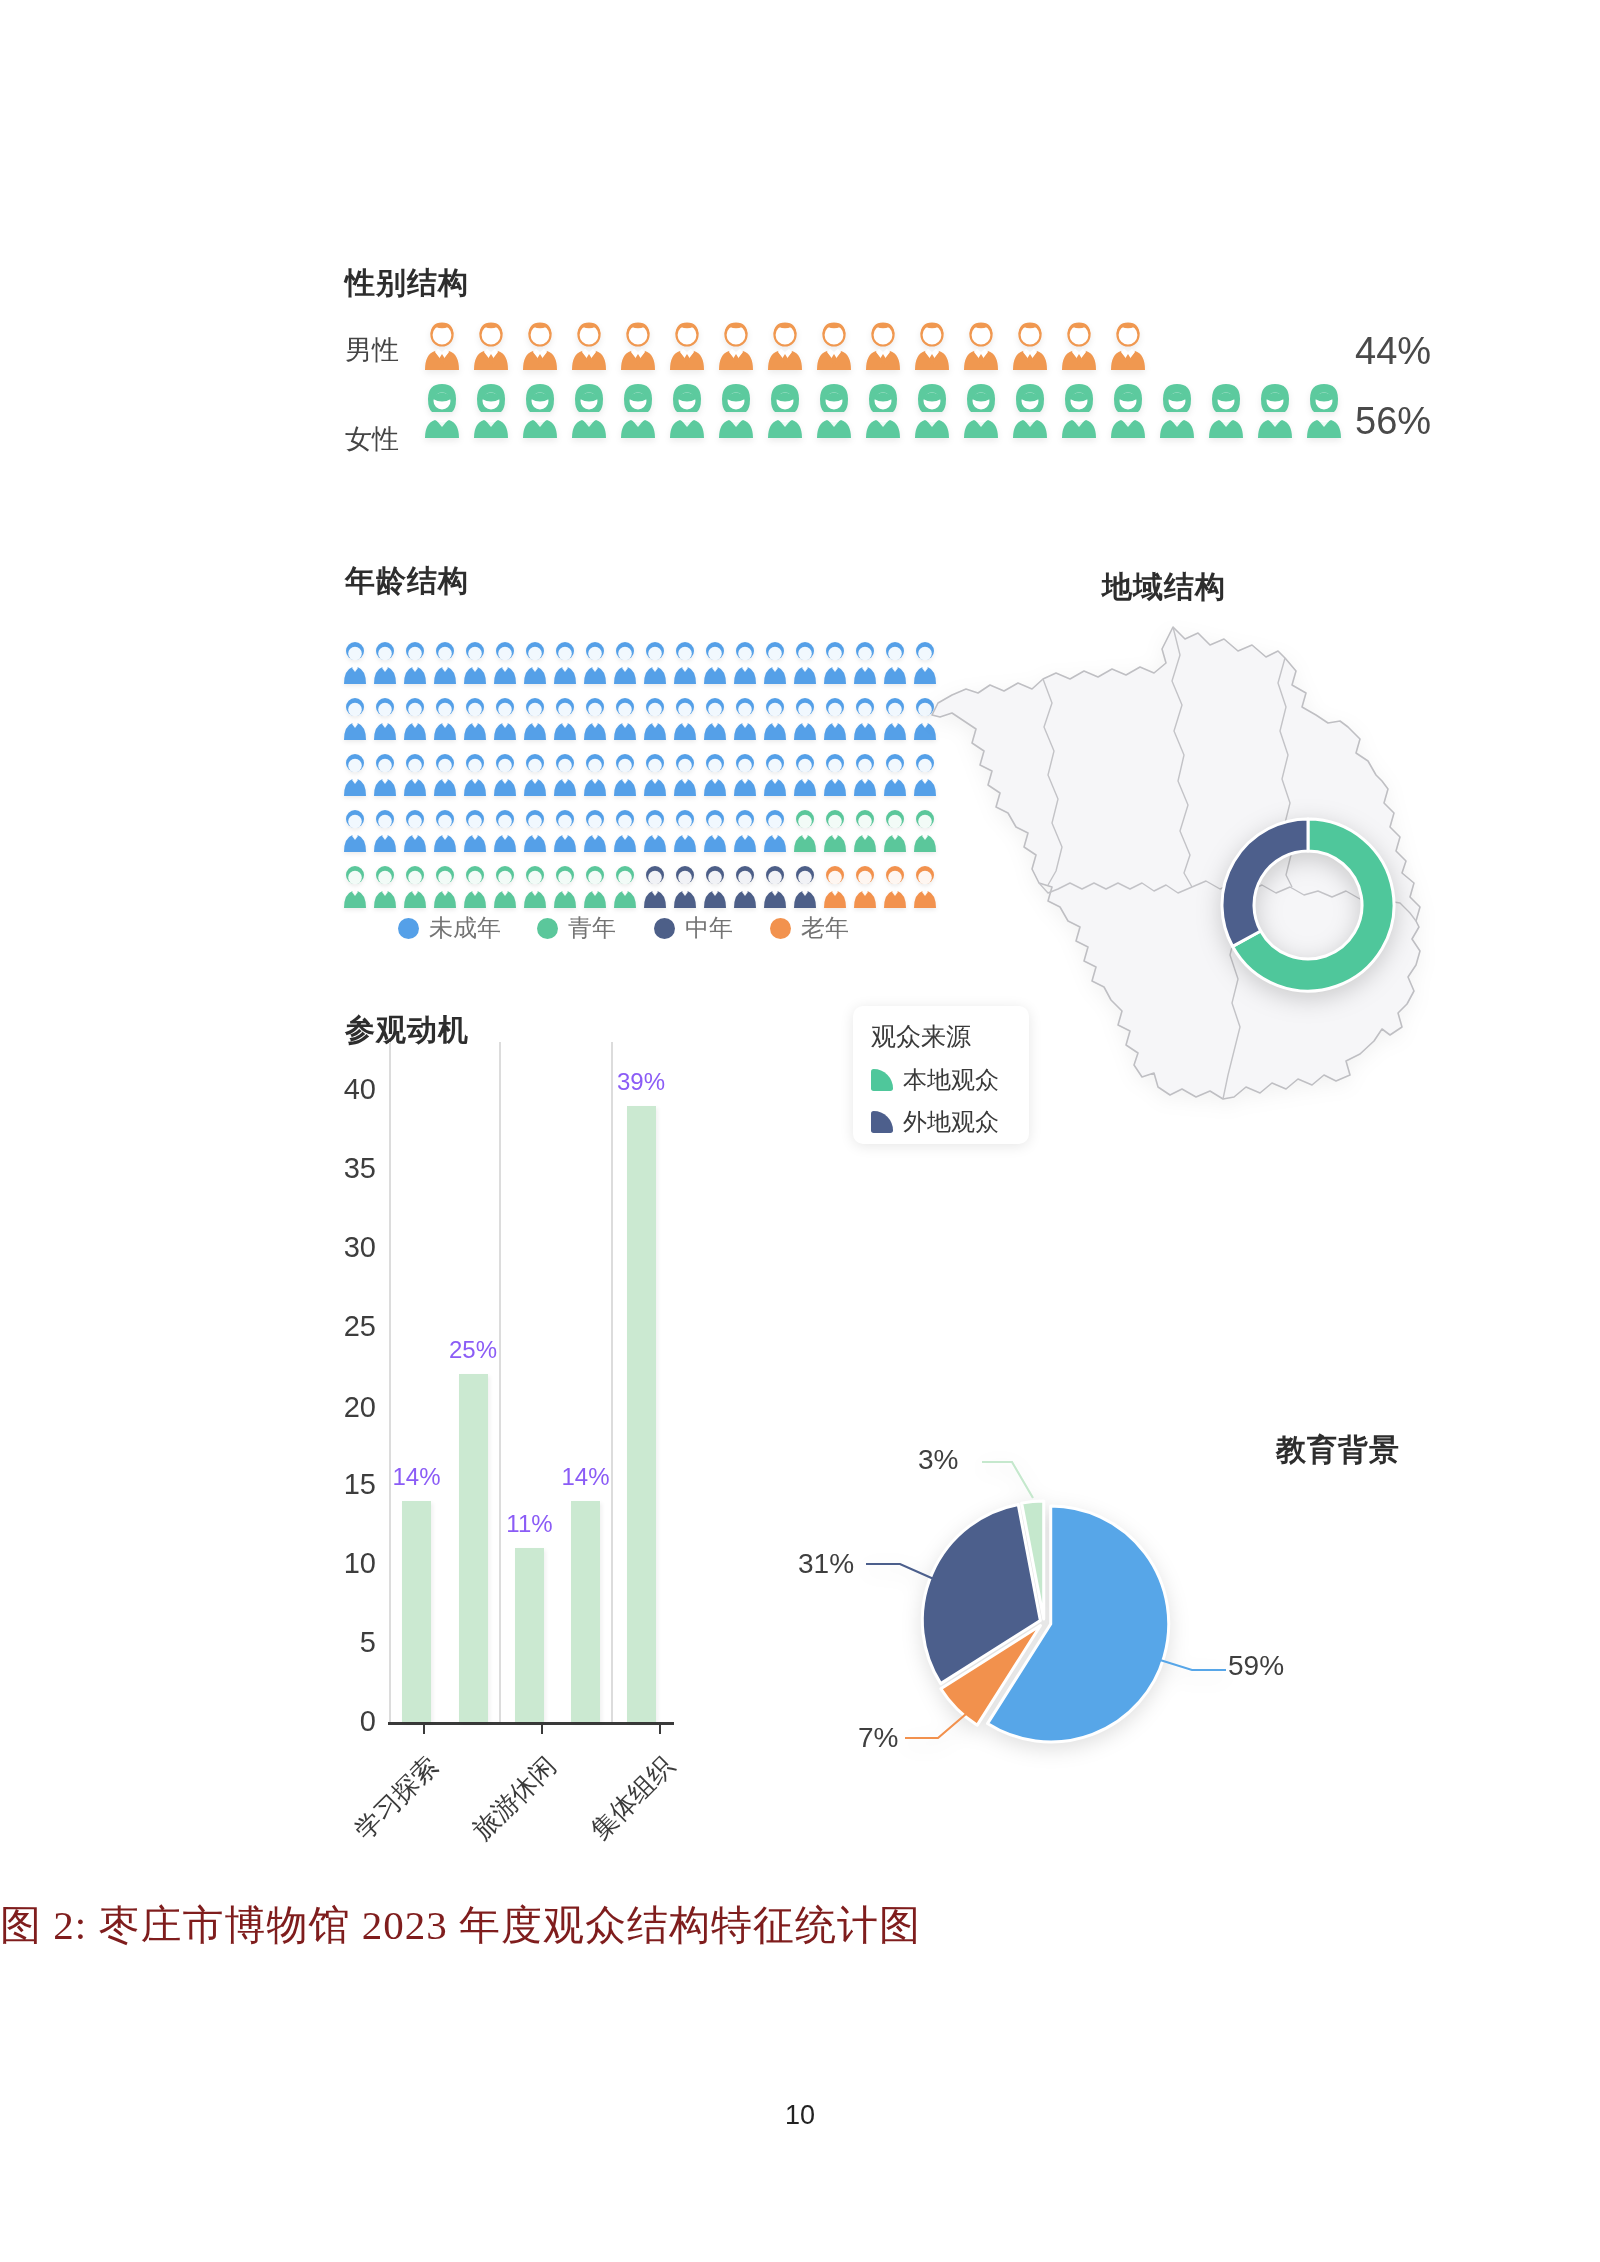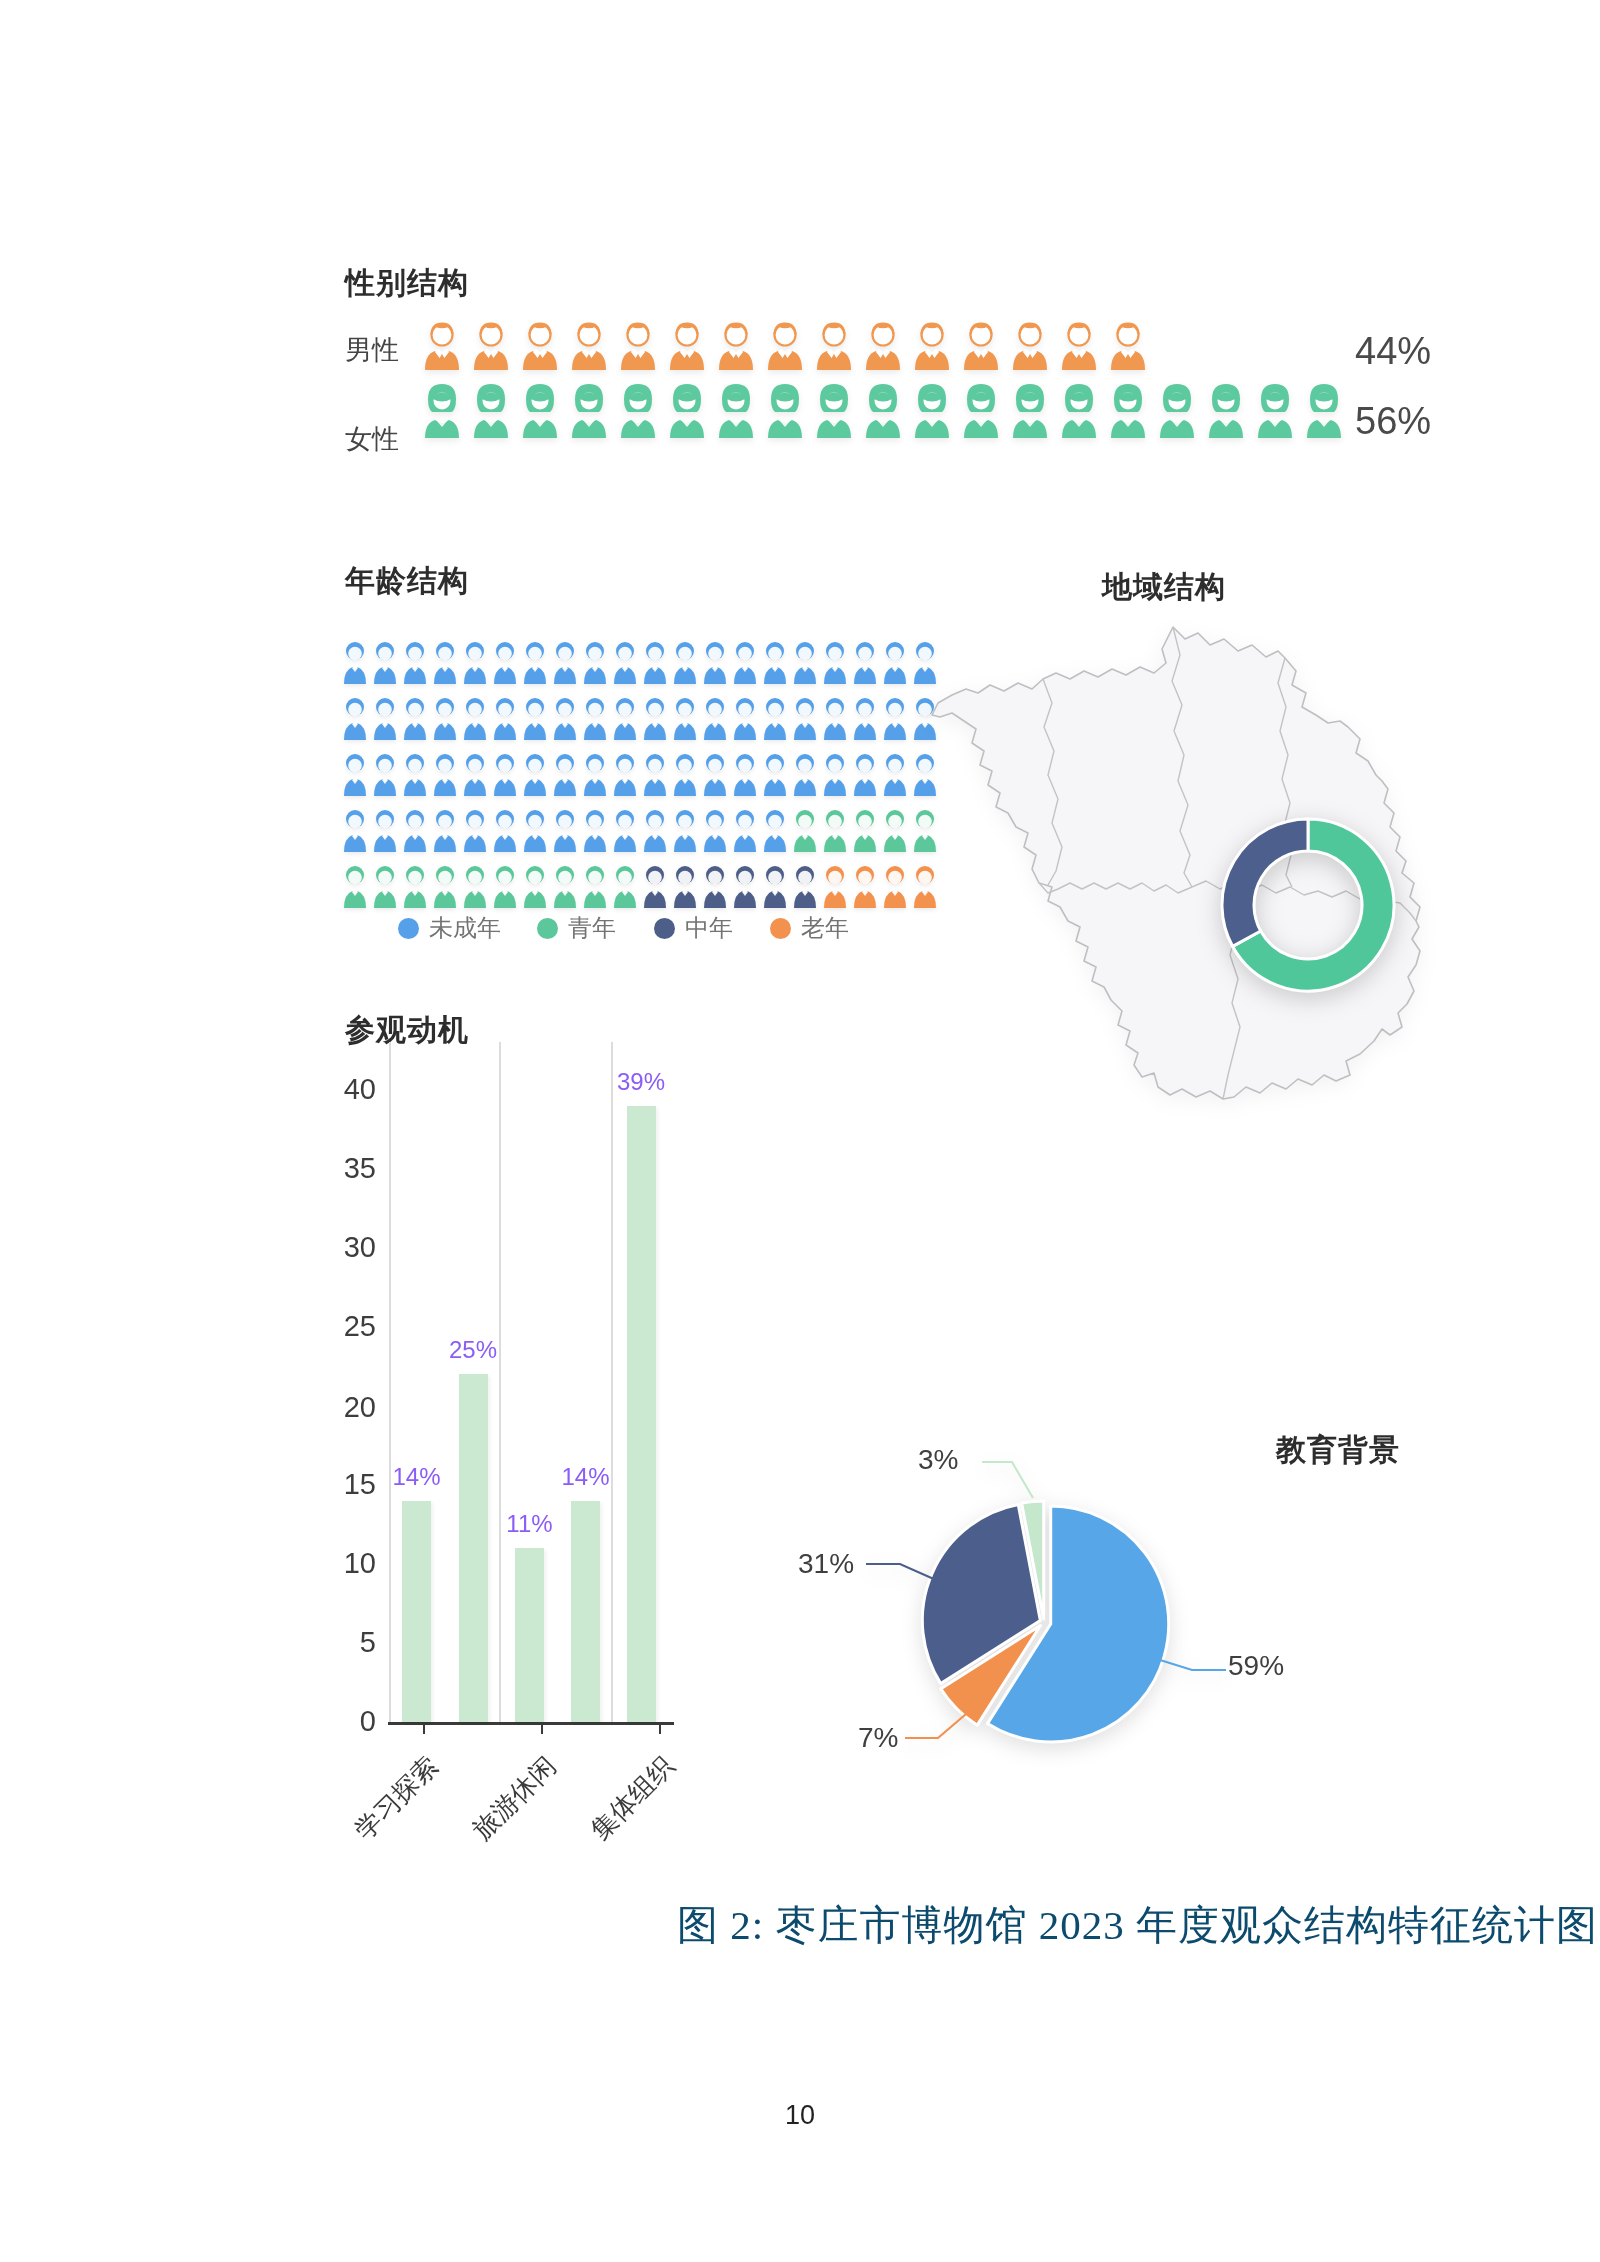--- a/index.html
+++ b/index.html
@@ -17,22 +17,22 @@
   .fan{width:22px;height:22px;border-radius:3px 100% 3px 3px;flex:0 0 auto;}
   .panel{background:#fff;border-radius:10px;box-shadow:0 2px 14px rgba(0,0,0,0.10);}
   .bar{position:absolute;background:#CBE9D1;box-shadow:2px 2px 4px rgba(0,0,0,0.06);}
   .bval{position:absolute;transform:translateX(-50%);font-size:24px;color:#8b5cf6;white-space:nowrap;}
   .ytick{position:absolute;left:0;width:46px;text-align:right;font-size:29px;color:#3d3d3d;}
   .gline{position:absolute;width:2px;background:#dcdcdc;}
   .tickmark{position:absolute;width:2px;height:10px;background:#3a3a3a;}
   .xlab{position:absolute;font-size:26px;color:#3b3b3b;white-space:nowrap;
         transform-origin:100% 0;transform:rotate(-45deg);}
   .pielab{position:absolute;font-size:28px;color:#3f3f3f;white-space:nowrap;}
-  .caption{position:absolute;left:0;right:2px;text-align:right;
-           font-family:"Liberation Serif","DejaVu Serif",serif;font-size:41px;color:#0c4a6e;letter-spacing:1px;}
+  .caption{position:absolute;left:0;right:16px;text-align:left;
+           font-family:"Liberation Serif","DejaVu Serif",serif;font-size:41px;color:#7f1d1d;letter-spacing:1px;}
   .pagenum{position:absolute;left:0;right:0;text-align:center;font-size:27px;color:#222;}
   .brand{font-size:23px;font-weight:700;color:#111;}
   .attr-text{font-size:22px;color:#4a4a4a;}
   .attr-row{display:flex;align-items:center;gap:4px;}
   svg.picon{display:block;flex:0 0 auto;}
 </style>
 </head>
 <body>
 
 <svg width="0" height="0" style="position:absolute" aria-hidden="true">
@@ -513,20 +513,31 @@
       <path d="M262,302 L248,308 236,300 224,306 212,298 200,304 188,298 176,304 164,298 152,304 140,298 128,304 118,308 109,298"></path>
       <path d="M304,298 L298,322 306,346 300,370 308,394 302,418 310,442 304,466 298,490 293,514"></path>
       <path d="M355,73 L348,98 356,122 350,146 358,170 352,194 360,218 354,242 362,266 356,290 362,302"></path>
       <path d="M113,94 L122,118 114,142 124,166 118,190 128,214 122,238 132,262 126,286 118,300"></path>
     </g>
   </svg>
   <svg id="donut-svg" class="abs" style="left:1218px;top:815px;filter:drop-shadow(0 6px 12px rgba(0,0,0,0.18))" width="180" height="180" viewBox="0 0 180 180">
       <path d="M90,4 A86,86 0 1 1 14.637625516227729,131.4308159727475 L42.67943927763137,116.01469840149262 A54,54 0 1 0 90,36 Z" fill="#4FC79B" stroke="#fff" stroke-width="3" stroke-linejoin="round"></path>
       <path d="M14.637625516227729,131.4308159727475 A86,86 0 0 1 89.99999999999999,4 L89.99999999999999,36 A54,54 0 0 0 42.67943927763137,116.01469840149262 Z" fill="#4D5F8C" stroke="#fff" stroke-width="3" stroke-linejoin="round"></path>
     </svg>
+  <div class="panel abs" style="left:853px;top:1006px;width:176px;height:138px">
+    <div class="abs" style="left:18px;top:14px;font-size:25px;color:#3a3a3a">观众来源</div>
+    <div class="legend-row abs" style="left:18px;top:58px">
+      <span class="fan" style="background: rgb(79, 199, 155);"></span>
+      <span class="leglab" style="color:#3a3a3a">本地观众</span>
+    </div>
+    <div class="legend-row abs" style="left:18px;top:100px">
+      <span class="fan" style="background: rgb(77, 95, 140);"></span>
+      <span class="leglab" style="color:#3a3a3a">外地观众</span>
+    </div>
+  </div>
 
   <h2 class="sec-title abs" style="left:345px;top:985px">参观动机</h2>
   <div id="motive-plot" class="abs" style="left:330px;top:1035px;width:370px;height:830px">
     <div class="abs" style="left:58px;top:687px;width:286px;height:3px;background:#3a3a3a"></div>
   <div class="gline" style="left: 59px; top: 7px; height: 680px;"></div>
       <div class="gline" style="left: 169px; top: 7px; height: 680px;"></div>
       <div class="gline" style="left: 281px; top: 7px; height: 680px;"></div>
       <div class="ytick" style="top: 670px;">0</div>
       <div class="ytick" style="top: 591px;">5</div>
       <div class="ytick" style="top: 512px;">10</div>

